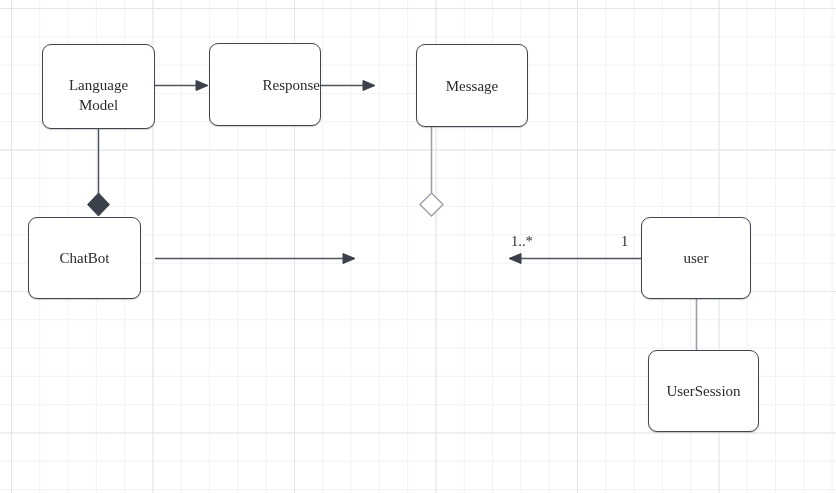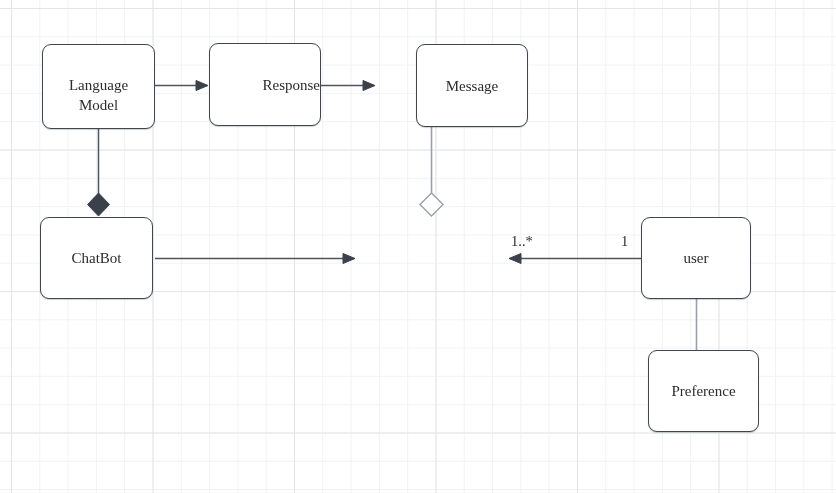--- a/index.html
+++ b/index.html
@@ -45,21 +45,21 @@
     justify-content: center;
     text-align: center;
     font-size: 15px;
     line-height: 20px;
     color: #2c2c2c;
     box-shadow: 0 1px 1px rgba(60, 66, 74, 0.25);
   }
   .n-language-model { left: 42px;  top: 44px;  width: 113px; height: 85px; }
   .n-response       { left: 209px; top: 43px;  width: 112px; height: 83px; justify-content: flex-end; }
   .n-message        { left: 376px; top: 44px;  width: 112px; height: 83px; margin-left: 40px; }
-  .n-chatbot        { left: 40px;  top: 217px; width: 113px; height: 82px; }
+  .n-chatbot        { left: 28px;  top: 217px; width: 113px; height: 82px; }
   .n-usersession    { left: 356px; top: 218px; width: 152px; height: 81px; }
   .n-user           { left: 641px; top: 217px; width: 110px; height: 82px; text-align: right; }
   .n-preference     { left: 648px; top: 350px; width: 111px; height: 82px; }
   .n-language-model .node-label { display: block; width: 88px; margin-top: 16px; }
   .mult {
     position: absolute;
     font-size: 14.5px;
     line-height: 16px;
     color: #2b2b2b;
   }
@@ -123,19 +123,19 @@
   <div class="node n-chatbot">
     <span class="node-label">ChatBot</span>
   </div>
 
 
   <div class="node n-user">
     <span class="node-label">user</span>
   </div>
 
   <div class="node n-preference">
-    <span class="node-label">Preference</span>
+    <span class="node-label">UserSession</span>
   </div>
 
   <span class="mult mult-target">1..*</span>
   <span class="mult mult-source">1</span>
 
 </div>
 
 </body></html>

